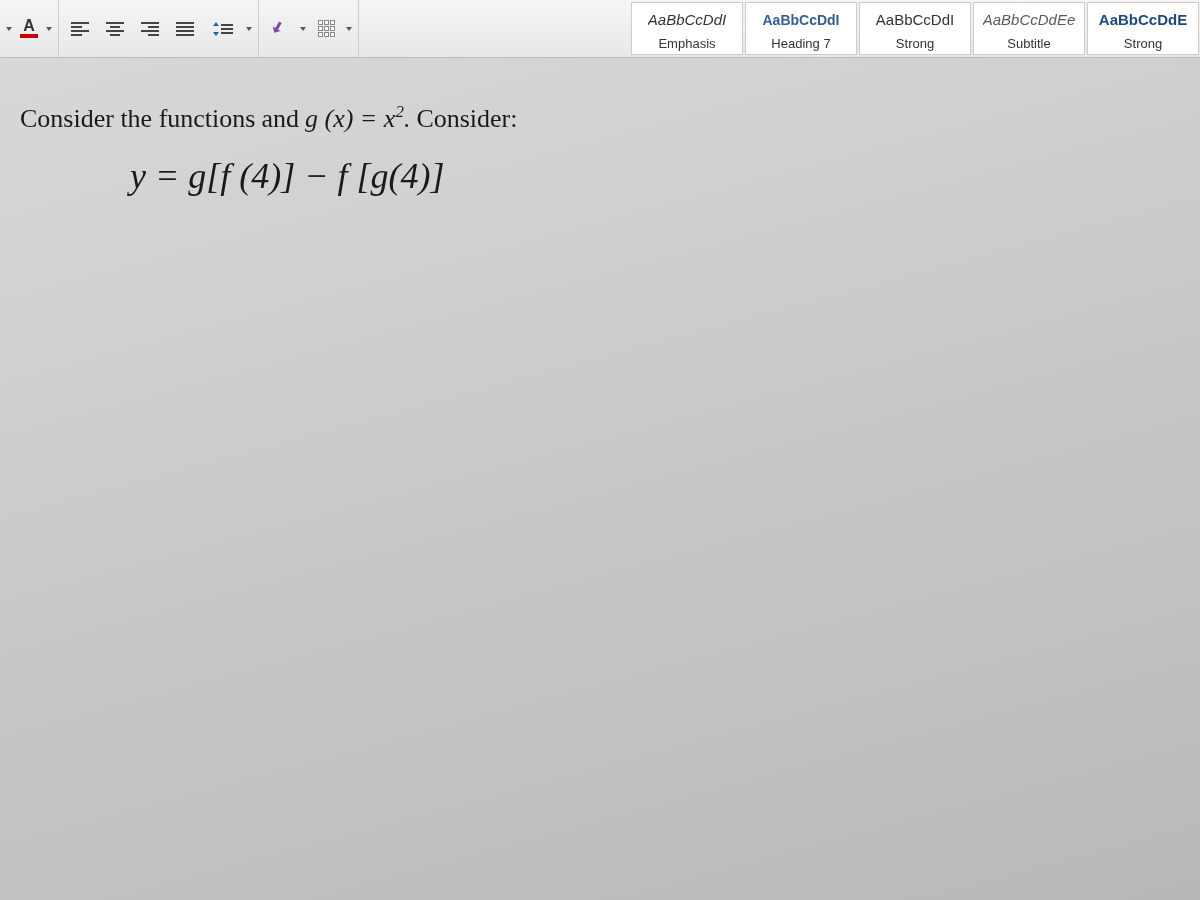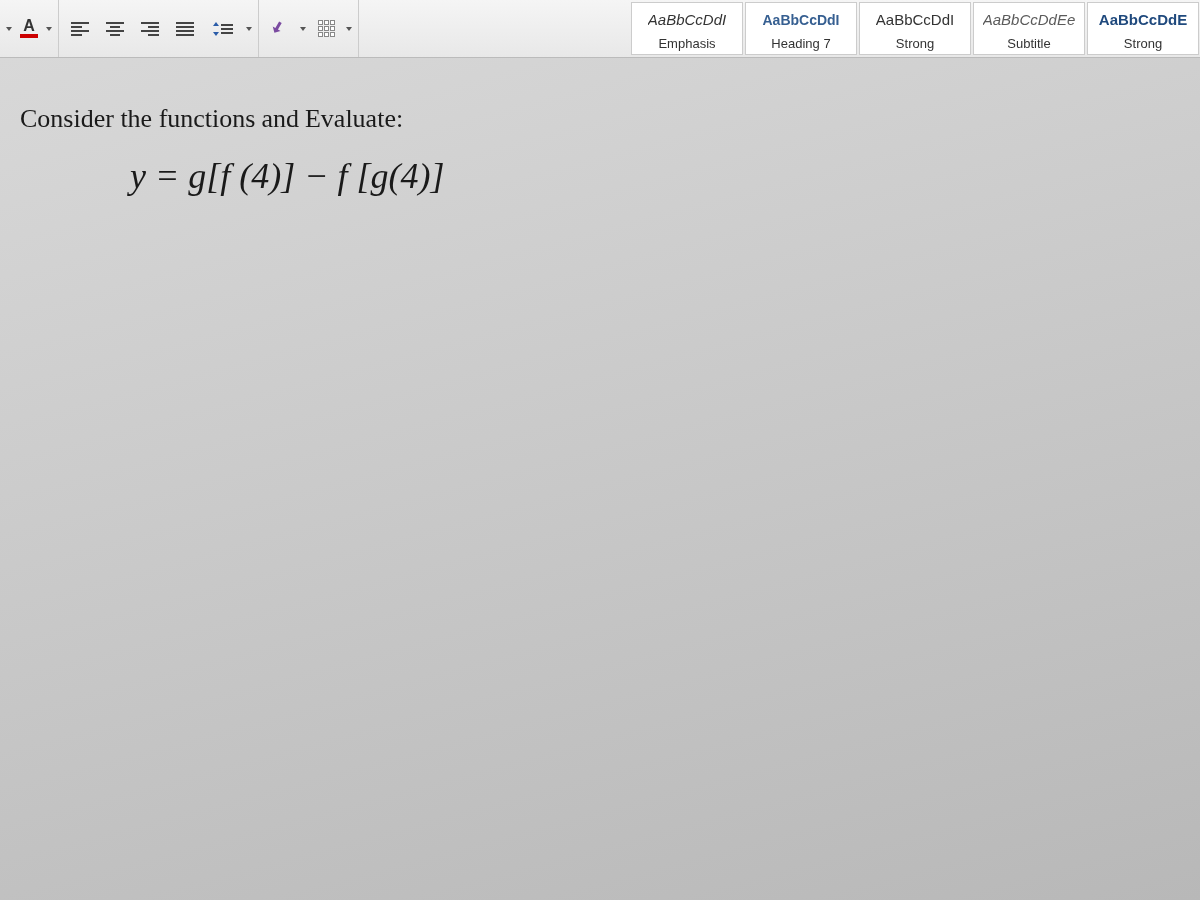--- a/index.html
+++ b/index.html
@@ -327,18 +327,21 @@
       <div class="style-name">Strong</div>
     </div>
   </div>
 </div>
 
 <div class="document-area">
   <div class="doc-content">
     <div class="math-line1">
       <span>Consider the functions</span>
       <span>and</span>
-      <span>Evaluate:</span>
+      <span class="math-it">
+        <span>g (x) = x</span><span class="sup">2</span><span>.</span>
+      </span>
+      <span>Consider:</span>
     </div>
     <div class="math-line2 math-it">y = g[f (4)] − f [g(4)]</div>
   </div>
 
 </div>
 
 </body></html>

